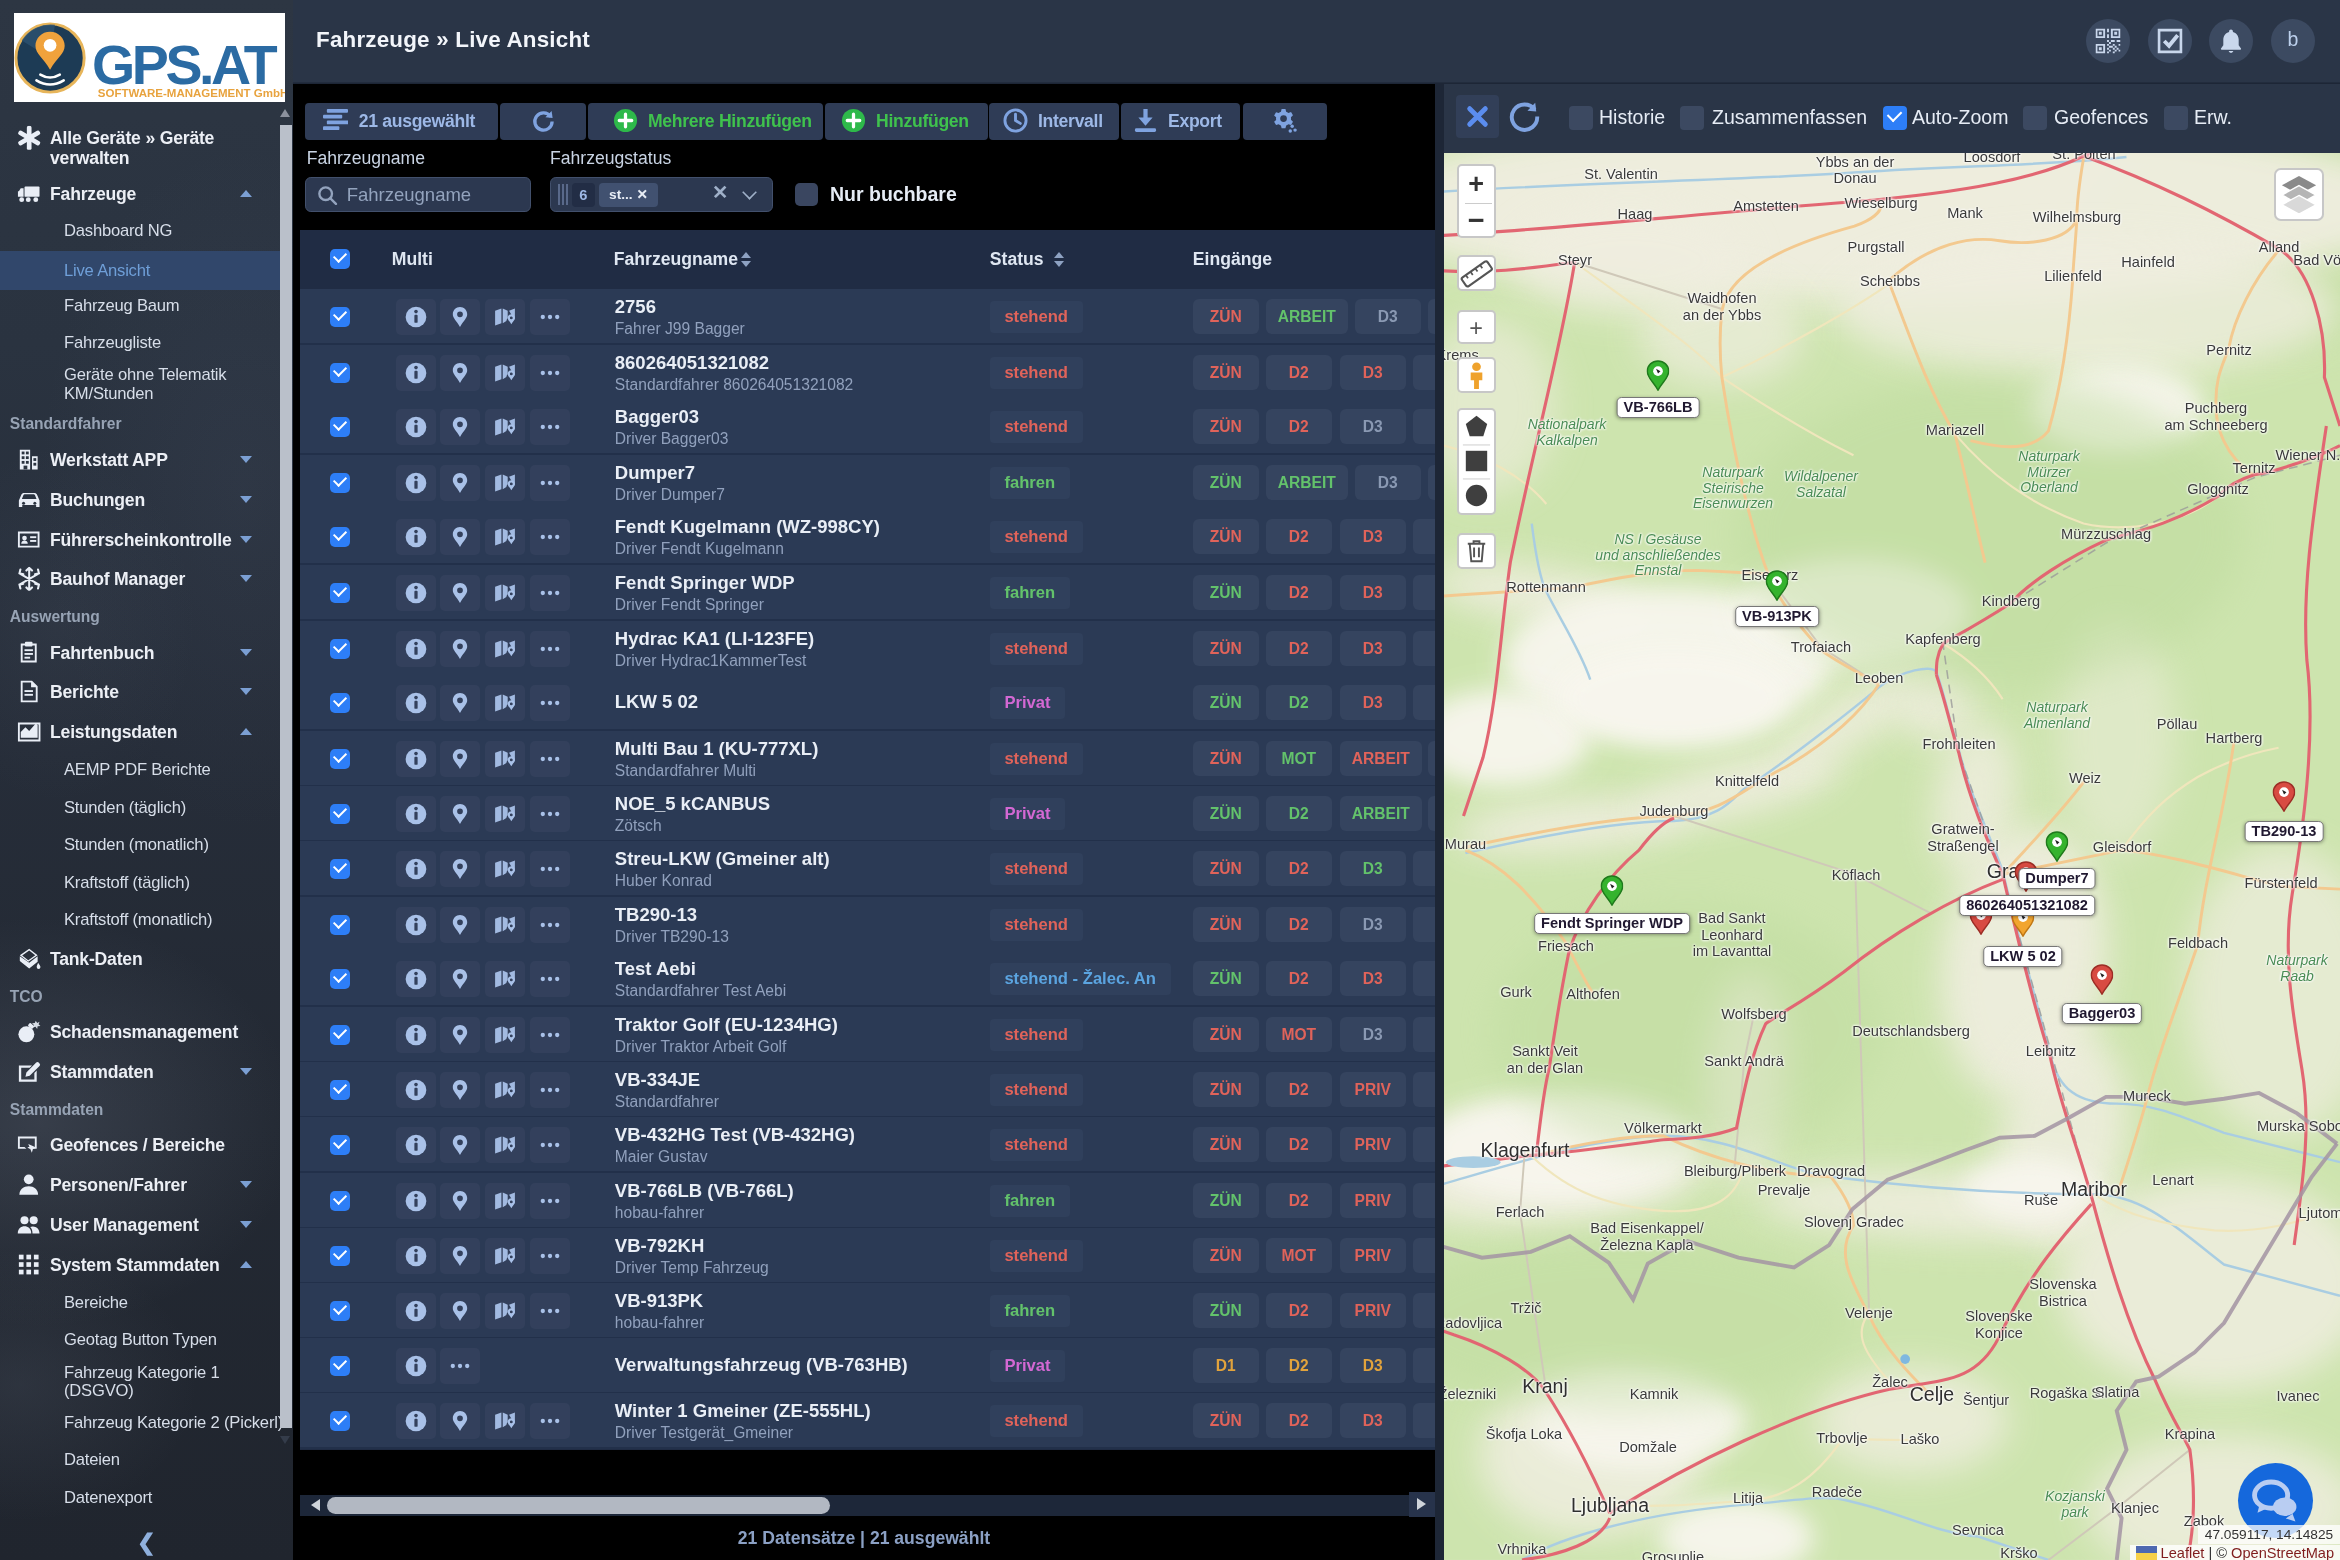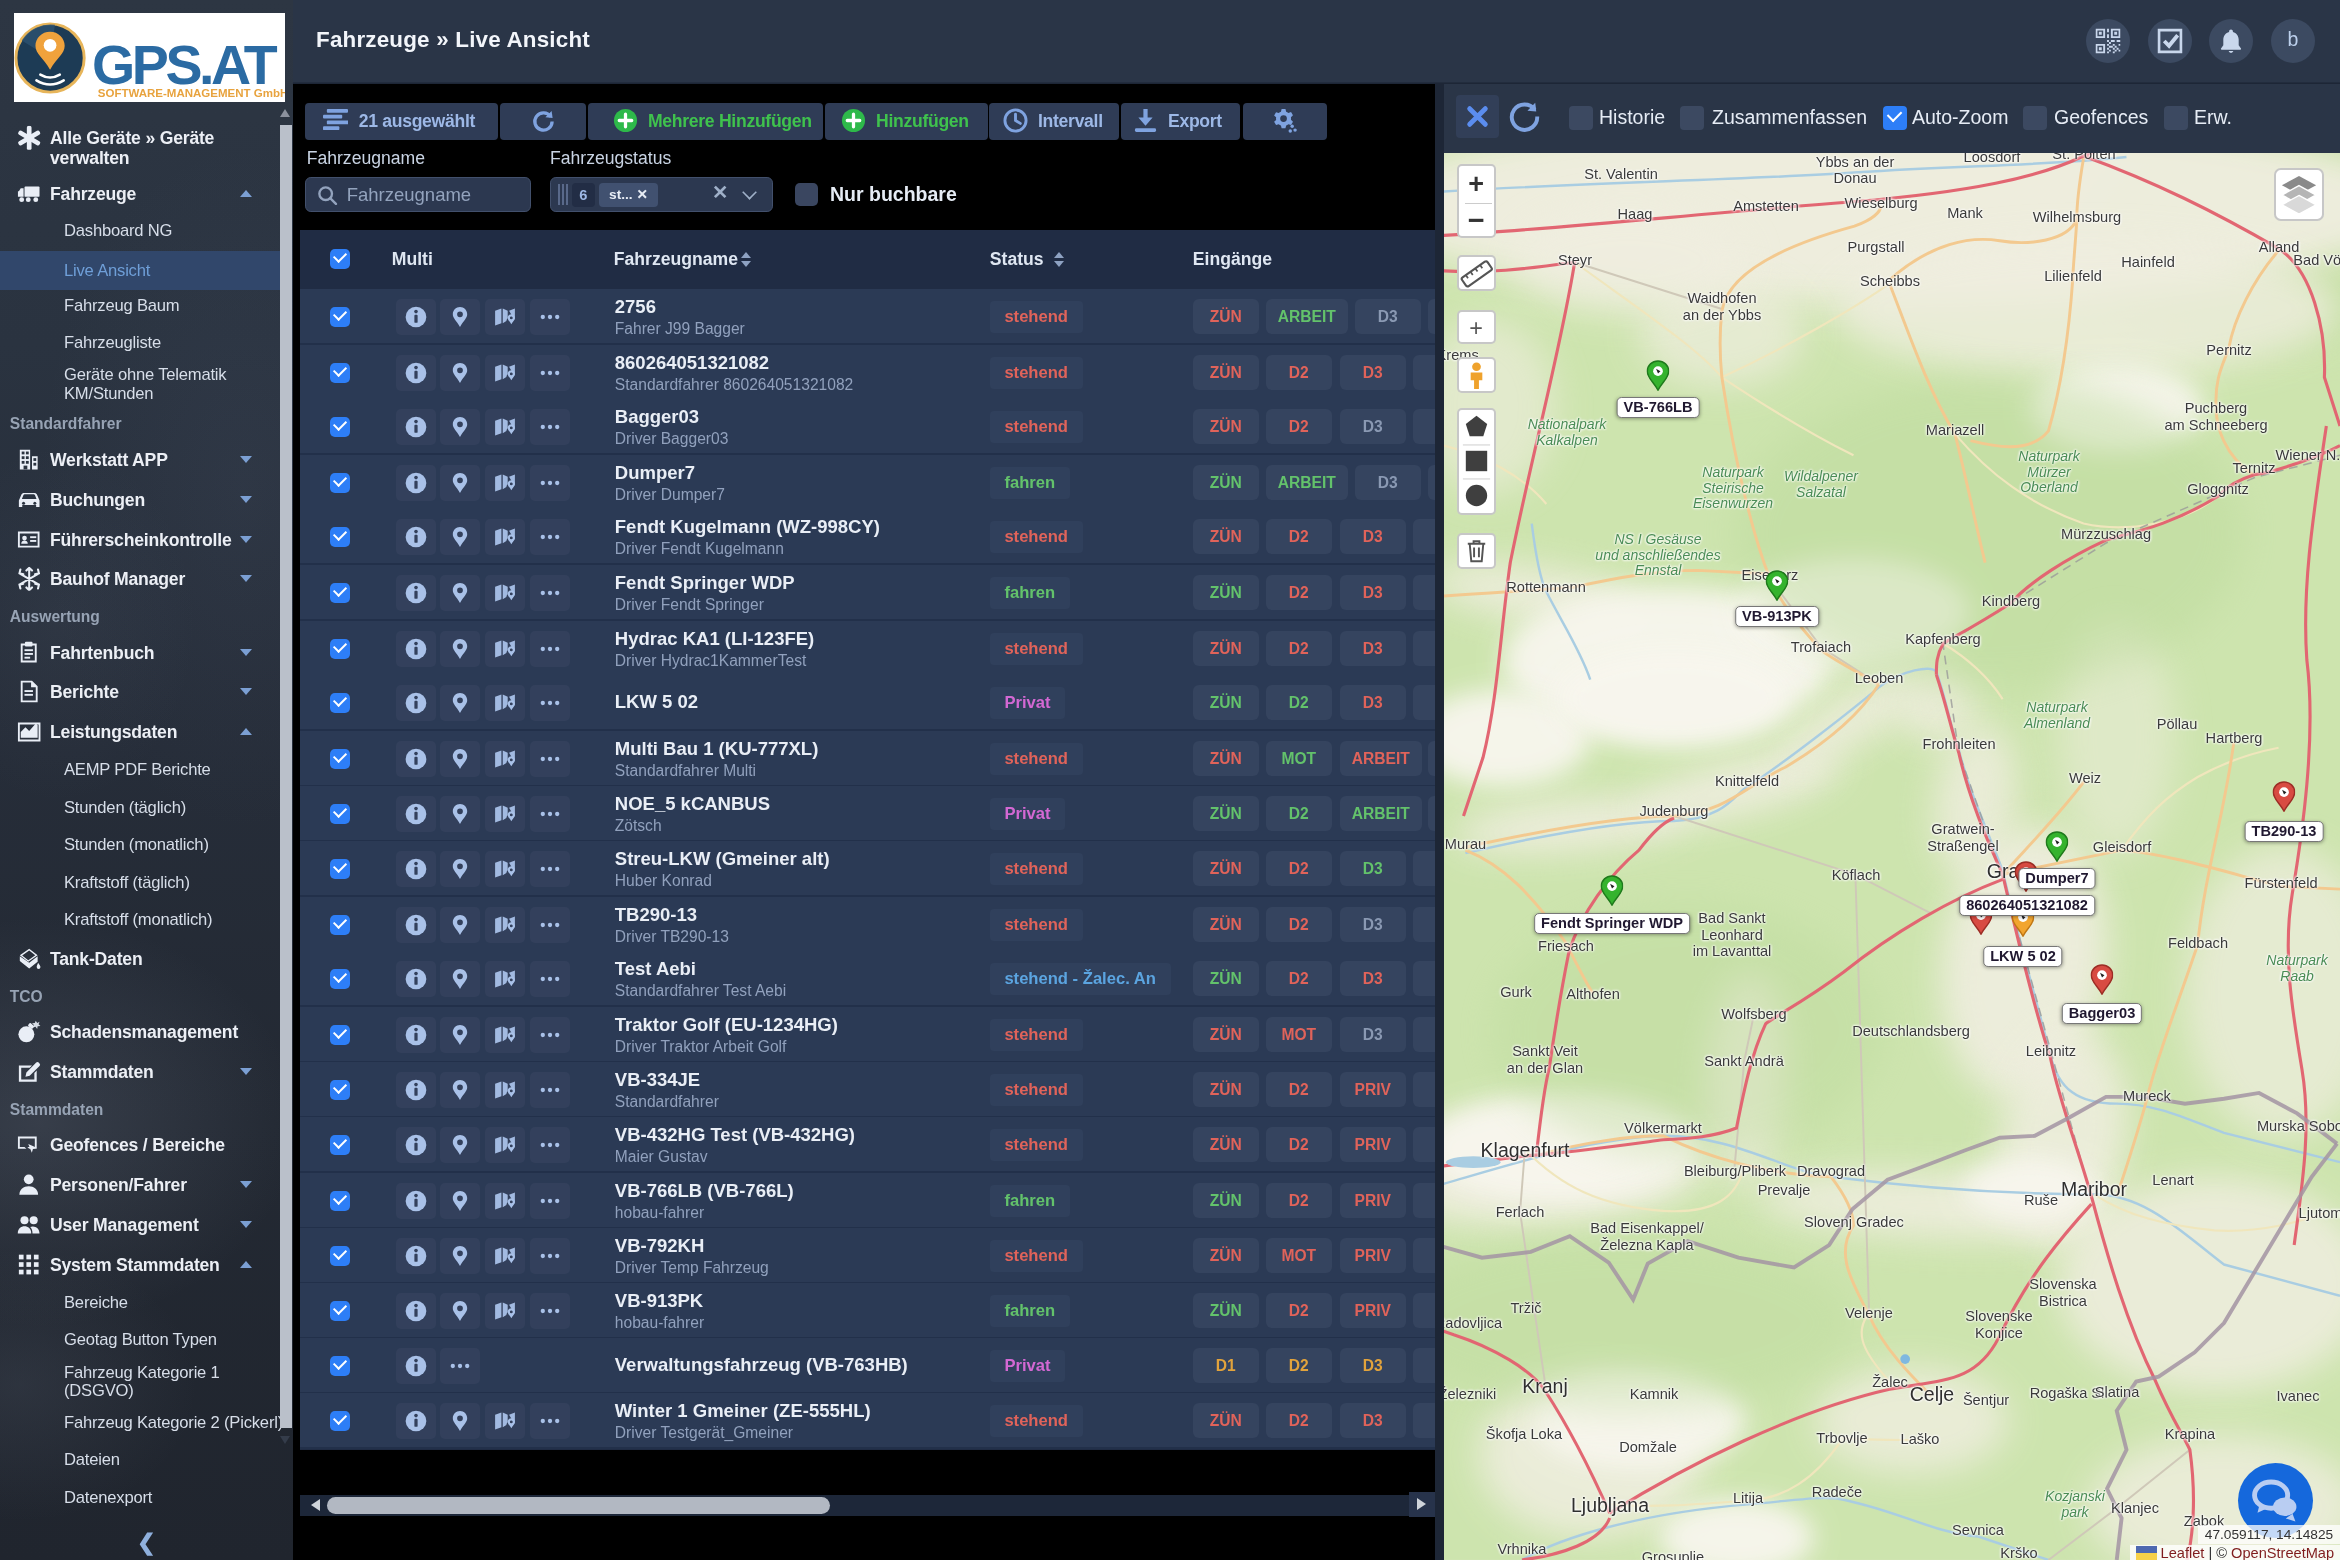--- a/index.html
+++ b/index.html
@@ -1295,20 +1295,21 @@
         <div class="ebtn" style="left:1113px;top:9.8px"></div>
       </div>
     </div>
     <div id="hscroll">
       <span style="position:absolute;left:11.7px;top:3.9px;width:0;height:0;border-top:6.8px solid transparent;border-bottom:6.8px solid transparent;border-right:9.8px solid #cfd4da"></span>
     </div>
     <div id="hthumb"></div>
     <div style="position:absolute;left:1116px;top:1408px;width:26px;height:25px;background:#27334b">
       <span style="position:absolute;left:7.8px;top:5.9px;width:0;height:0;border-top:6.8px solid transparent;border-bottom:6.8px solid transparent;border-left:9.8px solid #cfd4da"></span>
     </div>
+    <div id="pfoot">21 Datensätze | 21 ausgewählt</div>
   </div>
 <div id="maphead">
   <div class="mhbtn" style="left:11.7px"><svg width="43" height="43" viewBox="0 0 44 44">
         <path d="M14 14 L30 30 M30 14 L14 30" stroke="#5b8def" stroke-width="5" stroke-linecap="round"></path>
       </svg></div>
   <div class="mhbtn" style="left:59px;background:none"><svg width="43" height="43" viewBox="0 0 44 44">
         <path d="M32.5 15 A13 13 0 1 0 35 22" fill="none" stroke="#7fa3e0" stroke-width="4"></path>
         <path d="M33 8 L34 17 L25 16 Z" fill="#7fa3e0"></path>
       </svg></div>
   <div class="mcb" style="left:125px"></div>

